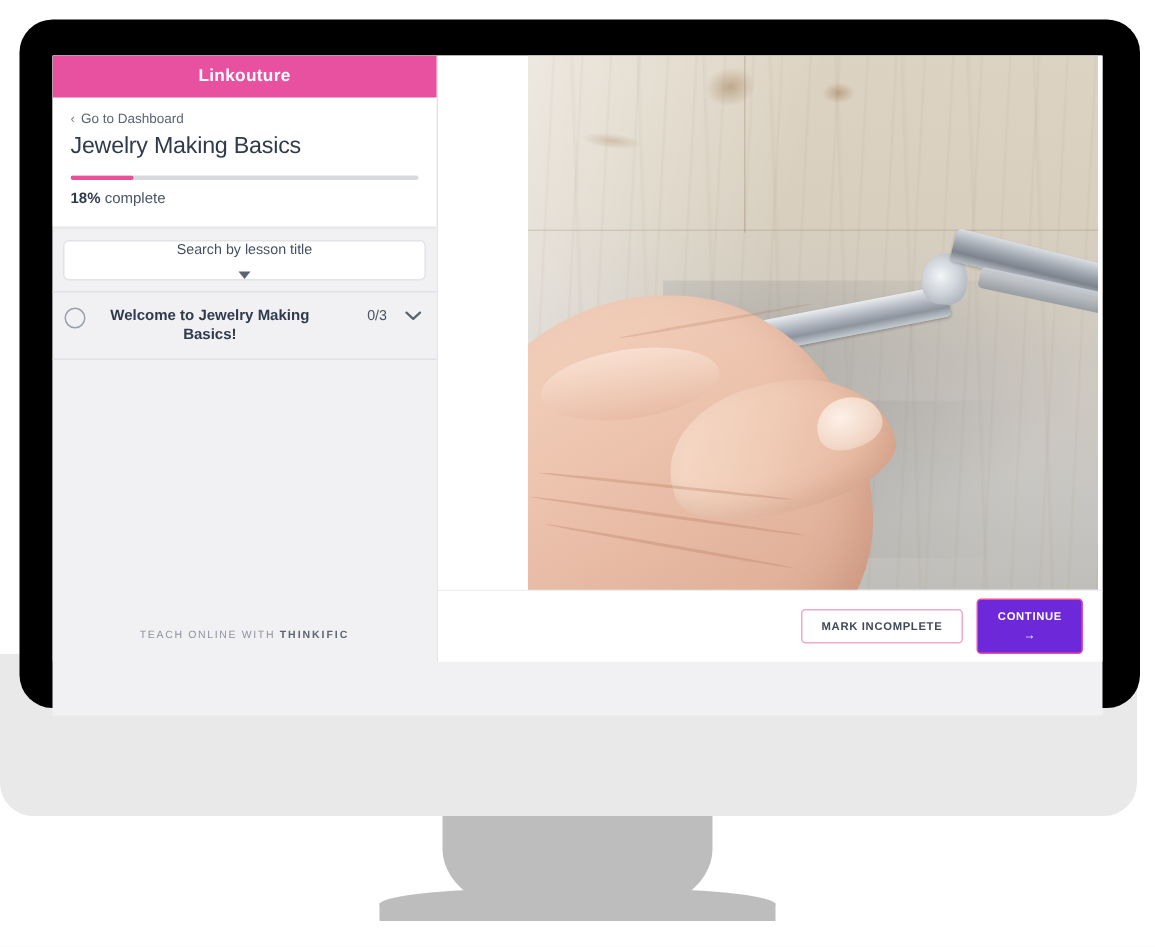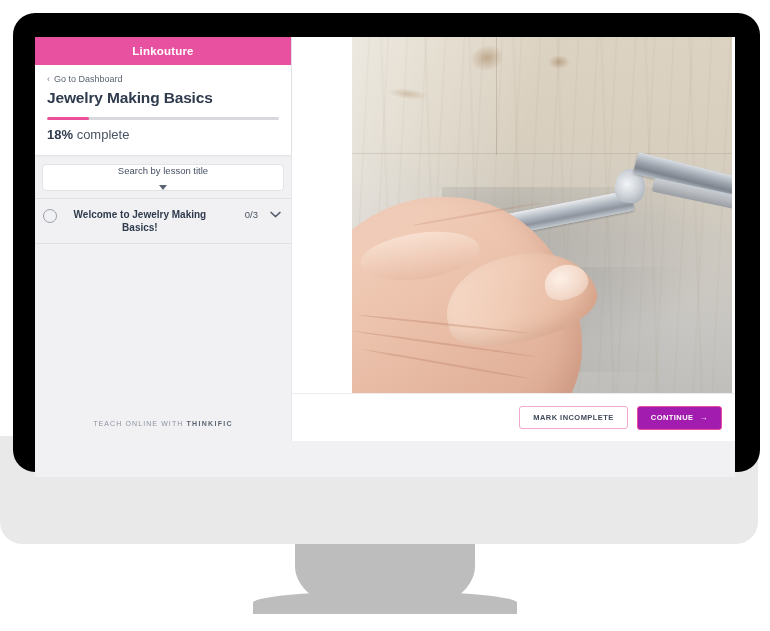--- a/index.html
+++ b/index.html
@@ -136,41 +136,41 @@
   }
   #back-link .chev {
     font-size: 9px;
     line-height: 1;
     color: #7b8390;
   }
 
   #course-title {
     color: #2f3b4d;
     font-size: 15.5px;
-    font-weight: bold;
+    font-weight: normal;
     letter-spacing: -.15px;
     margin-bottom: 11px;
     line-height: 1.1;
   }
 
   #progress-track {
     height: 3px;
     background: #d8d9dd;
     border-radius: 2px;
     overflow: hidden;
     margin-bottom: 7px;
   }
   #progress-fill {
     height: 3px;
     background: #ec4e9c;
     border-radius: 2px;
   }
 
   #progress-label {
-    font-size: 13px;
+    font-size: 10px;
     color: #4a5464;
   }
   #progress-label b { color: #2f3b4d; }
 
   #search-card {
     margin: 9px 7px 0 7px;
     height: 25px;
     display: flex;
     align-items: center;
     padding: 0 10px;
@@ -585,21 +585,21 @@
           <div class="nail"></div>
           <div class="crease-1"></div>
           <div class="crease-2"></div>
           <div class="crease-3"></div>
 
         </div>
       </div>
 
       <div id="video-footer">
         <div class="btn" id="btn-mark-incomplete">MARK INCOMPLETE</div>
-        <div class="btn" id="btn-continue" style="background: #a21caf; border-color: rgb(236, 78, 156);">
+        <div class="btn" id="btn-continue" style="background: #6d28d9; border-color: rgb(236, 78, 156); flex-direction: column;">
           <span>CONTINUE</span>
           <span class="arrow">→</span>
         </div>
       </div>
 
     </div>
 
   </div>
 </div>
 

